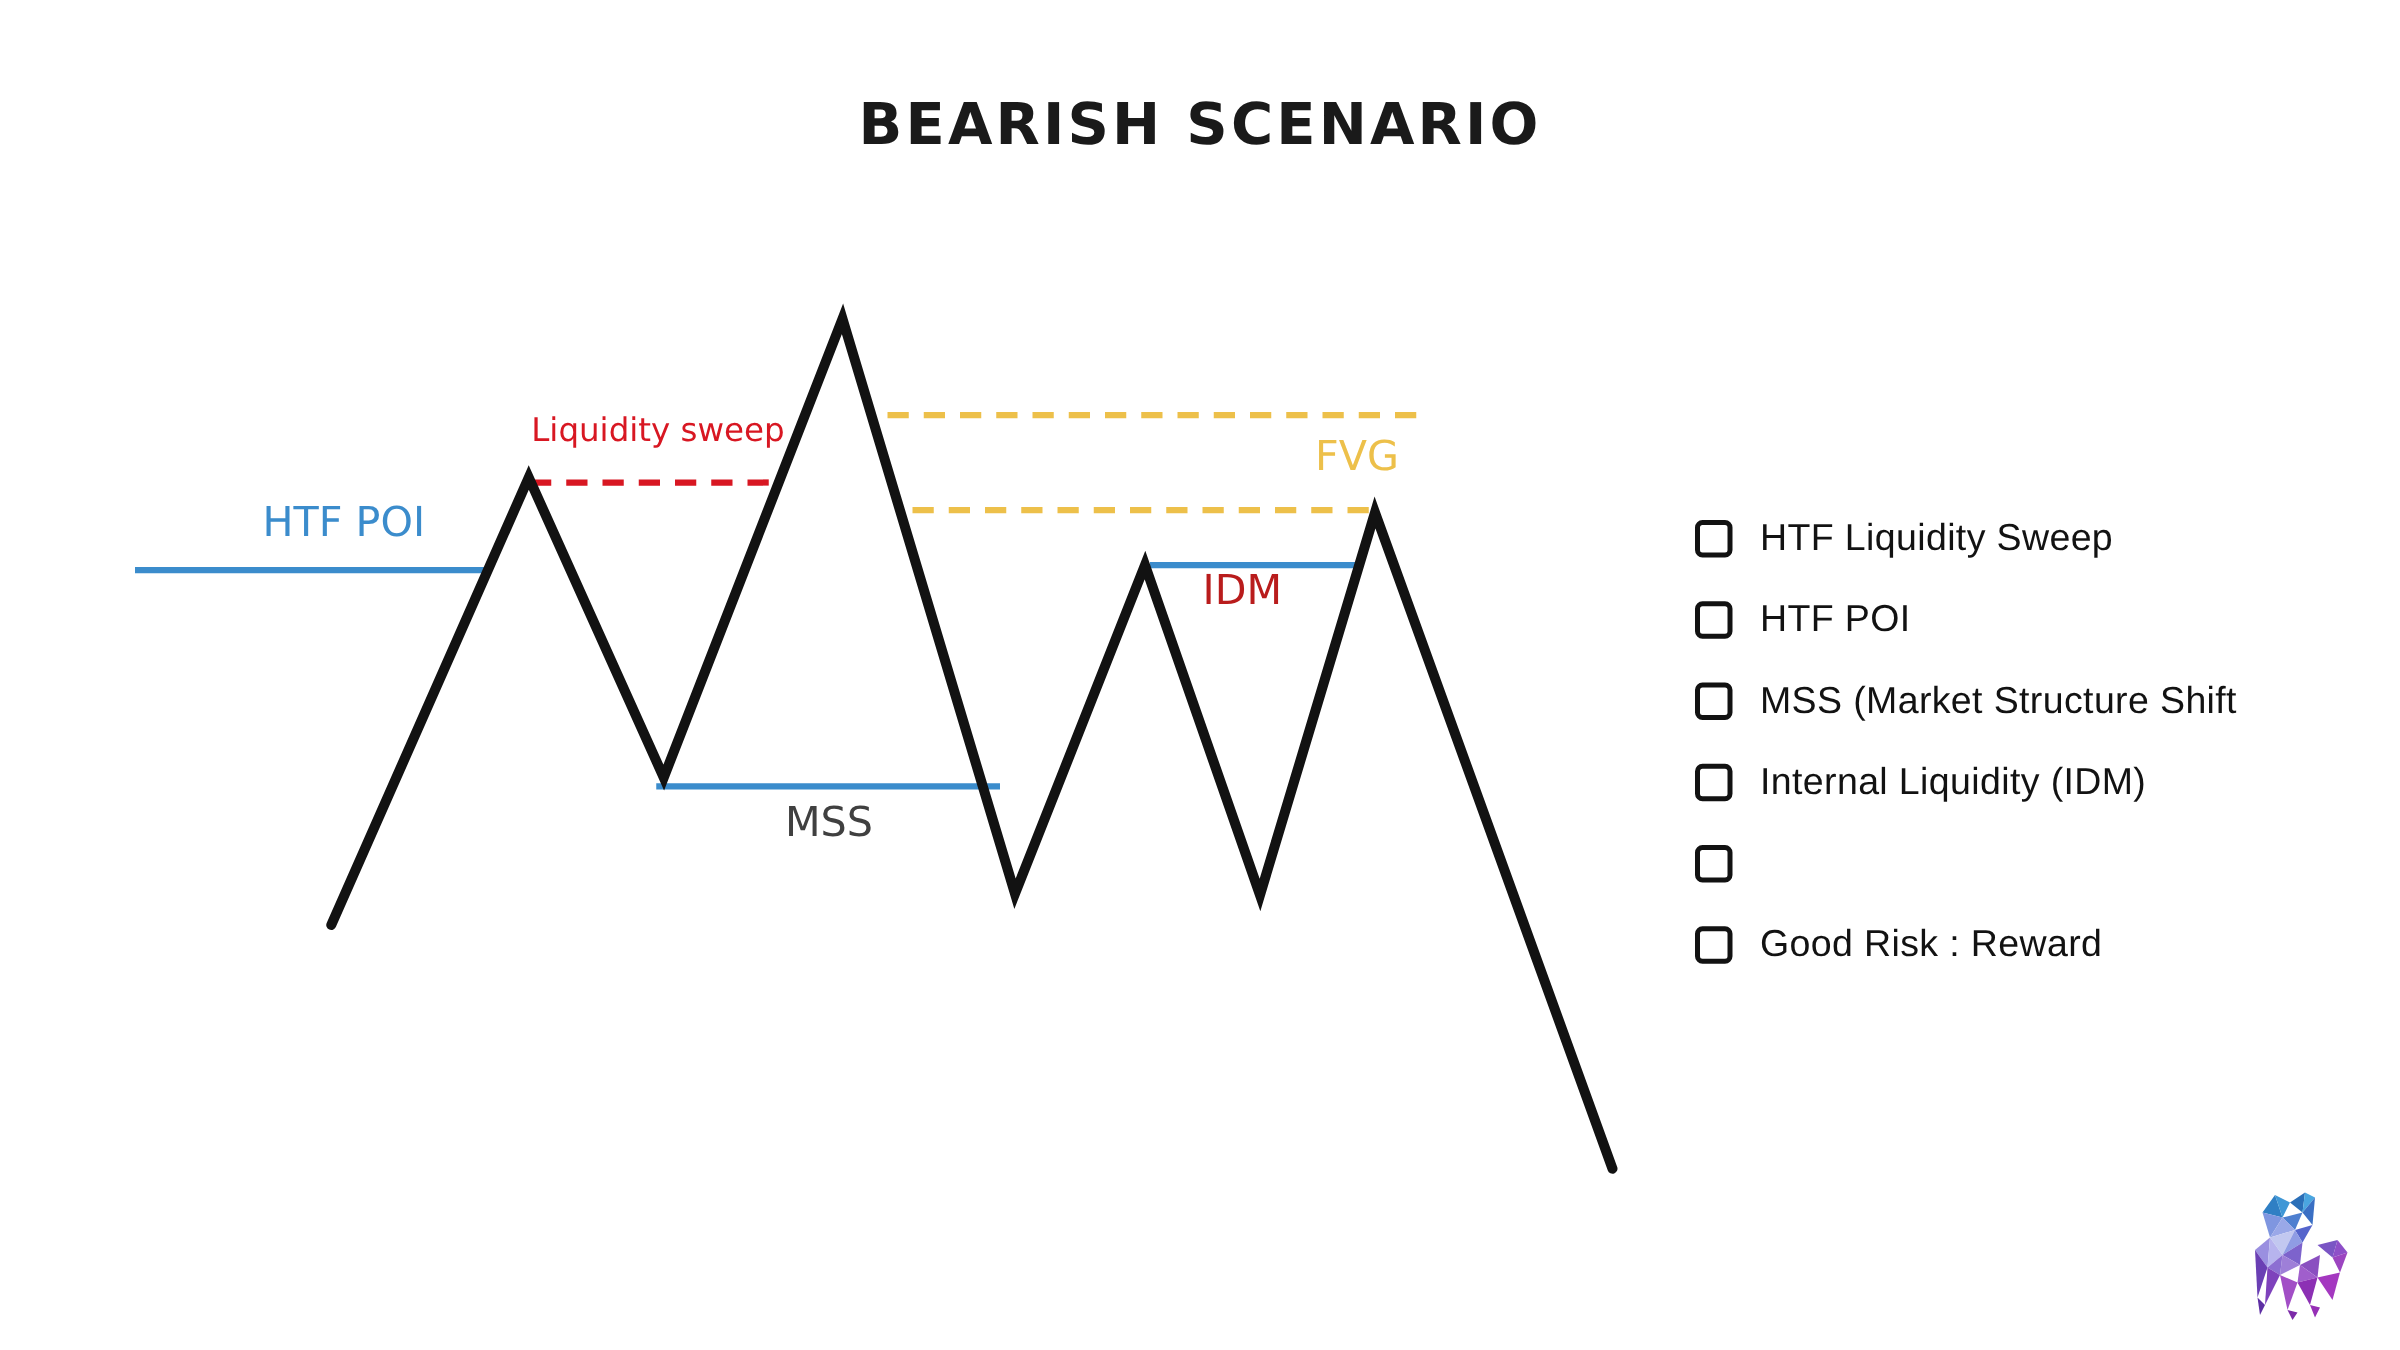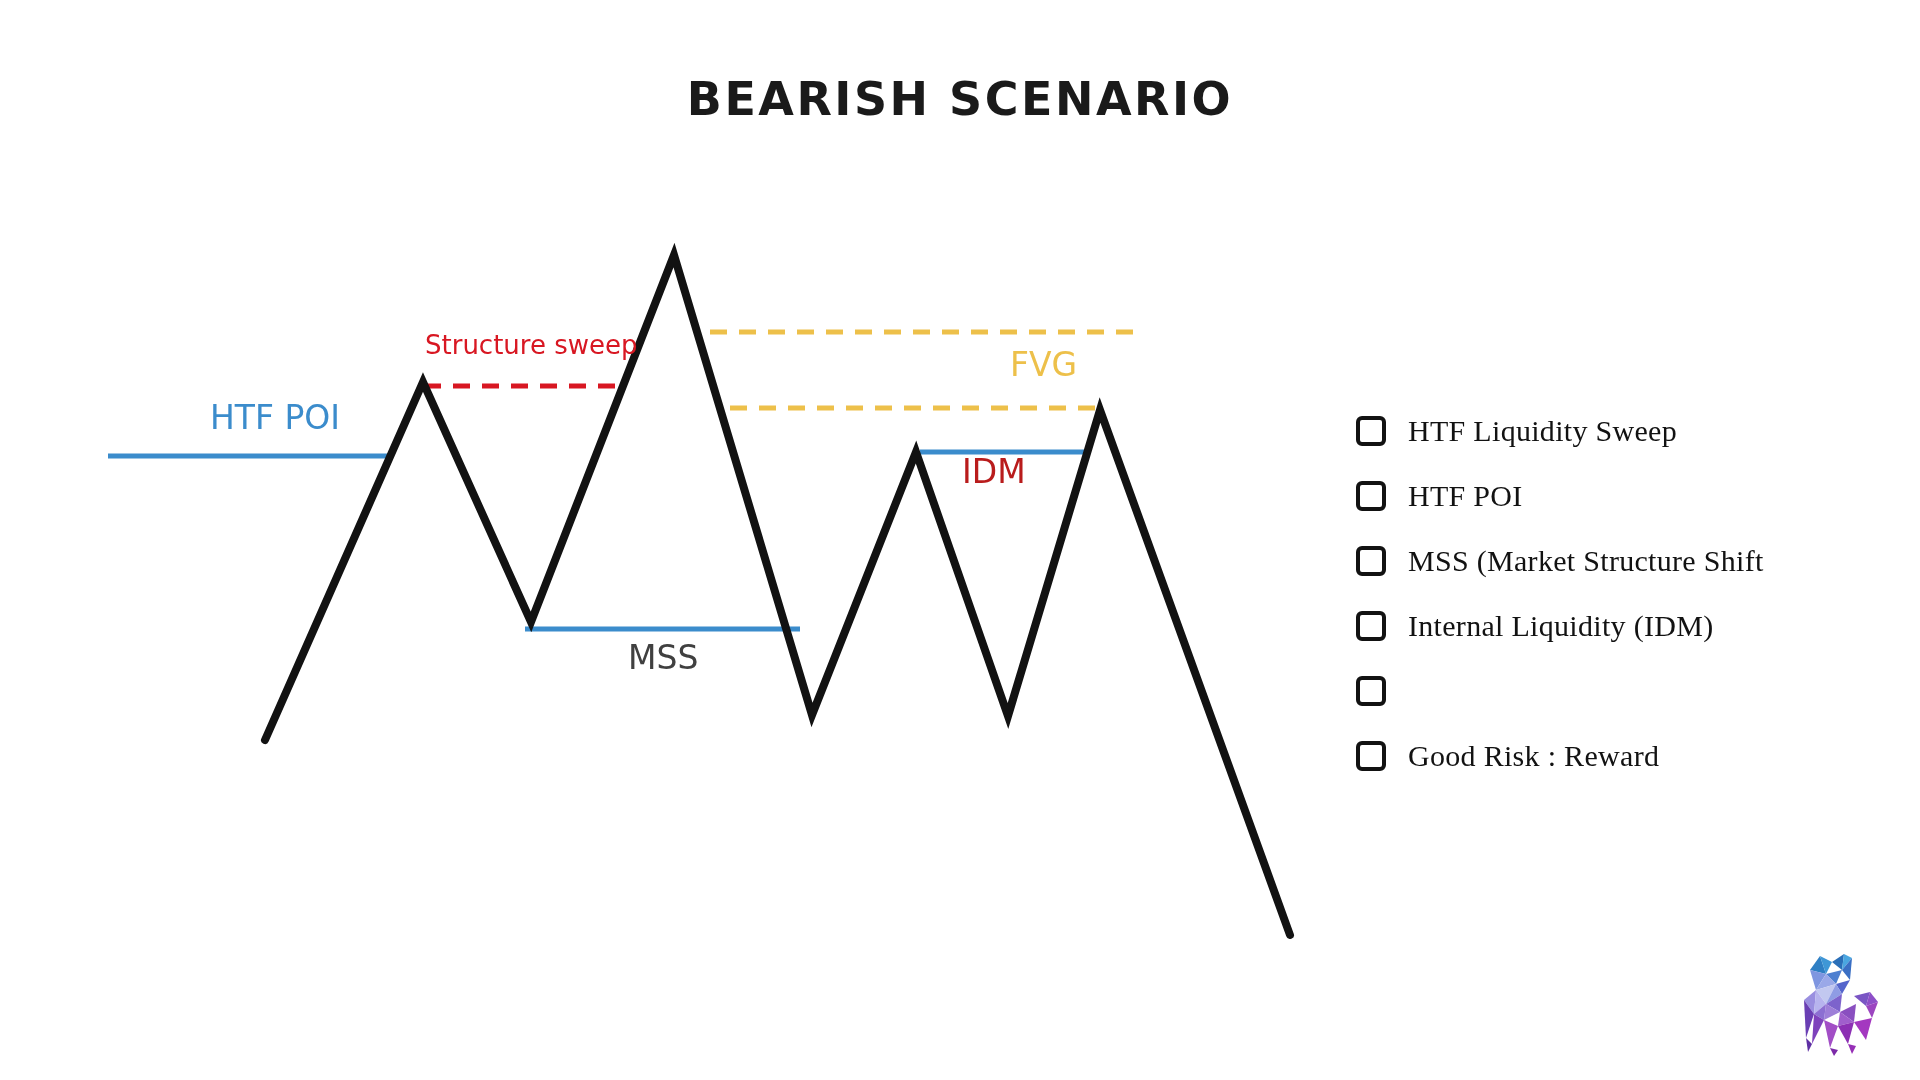--- a/index.html
+++ b/index.html
@@ -61,21 +61,21 @@
     font-size: 33px;
     color: #3b8ccc;
   }
   .annot-sweep {
     left: 425px;
     top: 330px;
     font-size: 26px;
     color: #d81722;
   }
   .annot-fvg {
-    left: 1010px;
+    left: 1052px;
     top: 345px;
     font-size: 33px;
     color: #edc04a;
   }
   .annot-mss {
     left: 628px;
     top: 638px;
     font-size: 33px;
     color: #404040;
   }
@@ -102,21 +102,21 @@
     width: 30px;
     height: 30px;
     min-width: 30px;
     border: 4px solid #121212;
     border-radius: 6px;
     background: #ffffff;
     box-sizing: border-box;
   }
   .check-label {
     margin-left: 22px;
-    font-family: Liberation Serif, serif;
+    font-family: Liberation Sans, sans-serif;
     font-size: 30px;
     color: #121212;
     white-space: nowrap;
     letter-spacing: 0.3px;
   }
 
   
   .logo {
     position: absolute;
     left: 1786px;
@@ -144,21 +144,21 @@
 
     <line id="lvl-mss" stroke="#3b8ccc" stroke-width="5" stroke-linecap="butt" x1="525" x2="800" y1="629" y2="629"></line>
 
     <line id="lvl-idm" stroke="#3b8ccc" stroke-width="5" stroke-linecap="butt" x1="920" x2="1084" y1="452" y2="452"></line>
 
     <polyline id="price-path" fill="none" stroke="#121212" stroke-width="8" stroke-linejoin="miter" stroke-linecap="round" points="265,740 423,382 531,622 674,255 812,715 916,452 1008,716 1100,410 1290,935"></polyline>
   </svg>
 
   <div class="annot annot-htfpoi">HTF POI</div>
 
-  <div class="annot annot-sweep">Structure sweep</div>
+  <div class="annot annot-sweep">Liquidity sweep</div>
 
   <div class="annot annot-fvg">FVG</div>
 
   <div class="annot annot-mss">MSS</div>
 
   <div class="annot annot-idm">IDM</div>
 
   <div class="checklist" id="checklist">
       <div class="check-row">
         <div class="checkbox"></div>

